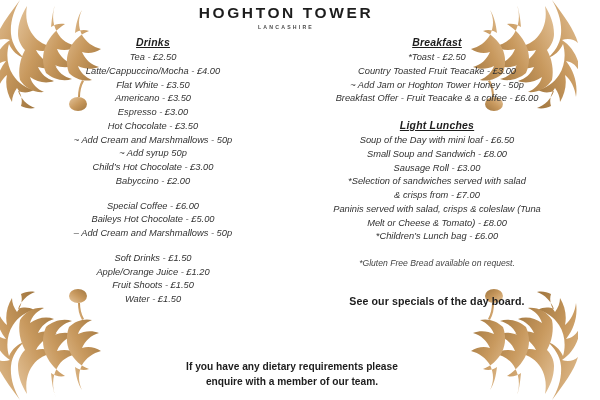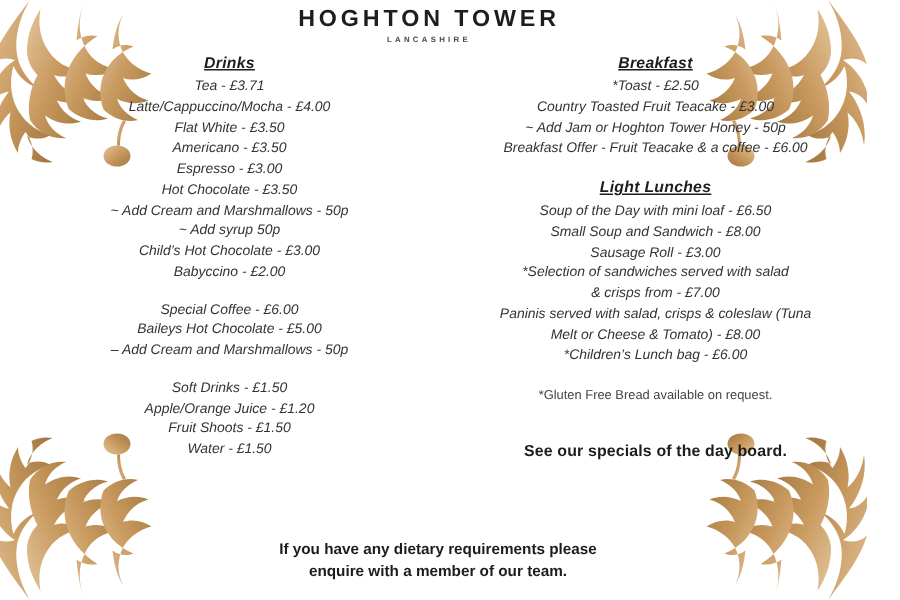--- a/index.html
+++ b/index.html
@@ -91,20 +91,21 @@
     font-style: italic;
     color: #333333;
     line-height: 1.48;
     white-space: nowrap;
   }
 
   .group-gap { height: 11px; }
 
   .note {
     font-size: 8.6px;
+    font-style: italic;
     color: #444444;
     text-align: center;
     margin-top: 14px;
   }
 
   .specials {
     font-size: 10.6px;
     font-weight: bold;
     color: #1d1d1d;
     text-align: center;
@@ -213,21 +214,21 @@
   <div class="header">
     <div class="brand-title">HOGHTON TOWER</div>
     <div class="brand-sub">LANCASHIRE</div>
   </div>
 
   <div class="columns">
     <div class="col col-left">
       <div class="section">
         <div class="section-heading">Drinks</div>
         <div>
-          <div class="item">Tea - £3.71</div>
+          <div class="item">Tea - £2.50</div>
           <div class="item">Latte/Cappuccino/Mocha - £4.00</div>
           <div class="item">Flat White - £3.50</div>
           <div class="item">Americano - £3.50</div>
           <div class="item">Espresso - £3.00</div>
           <div class="item">Hot Chocolate - £3.50</div>
           <div class="item">~ Add Cream and Marshmallows - 50p</div>
           <div class="item">~ Add syrup 50p</div>
           <div class="item">Child’s Hot Chocolate - £3.00</div>
           <div class="item">Babyccino - £2.00</div>
         </div>

